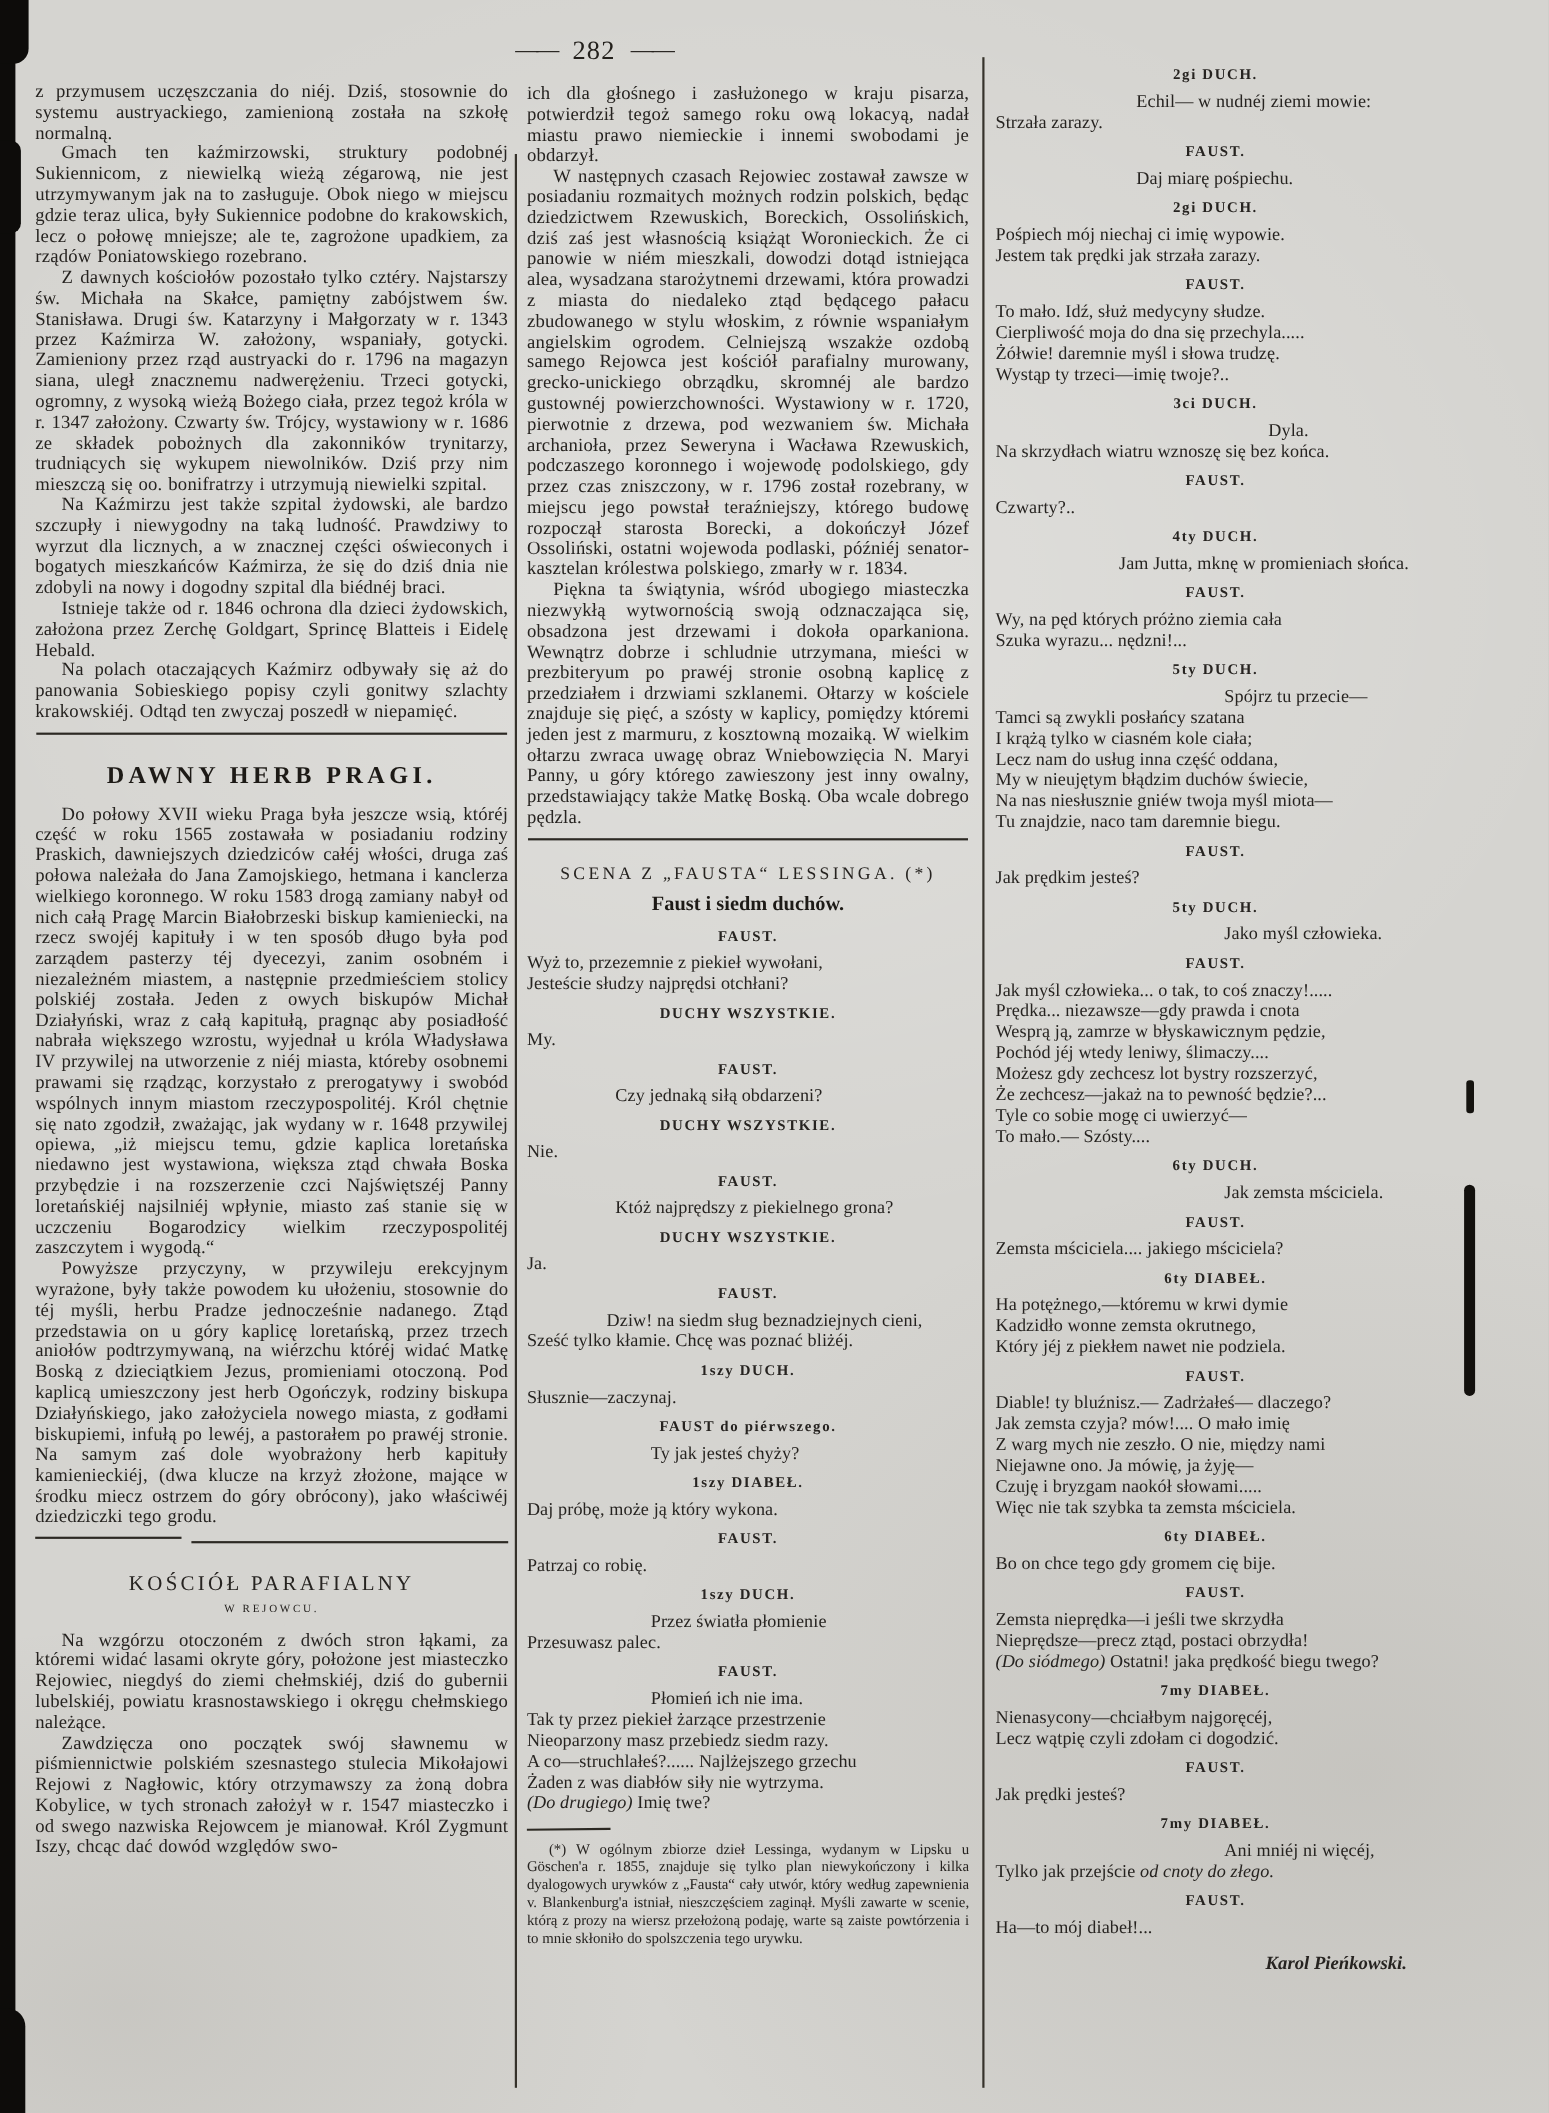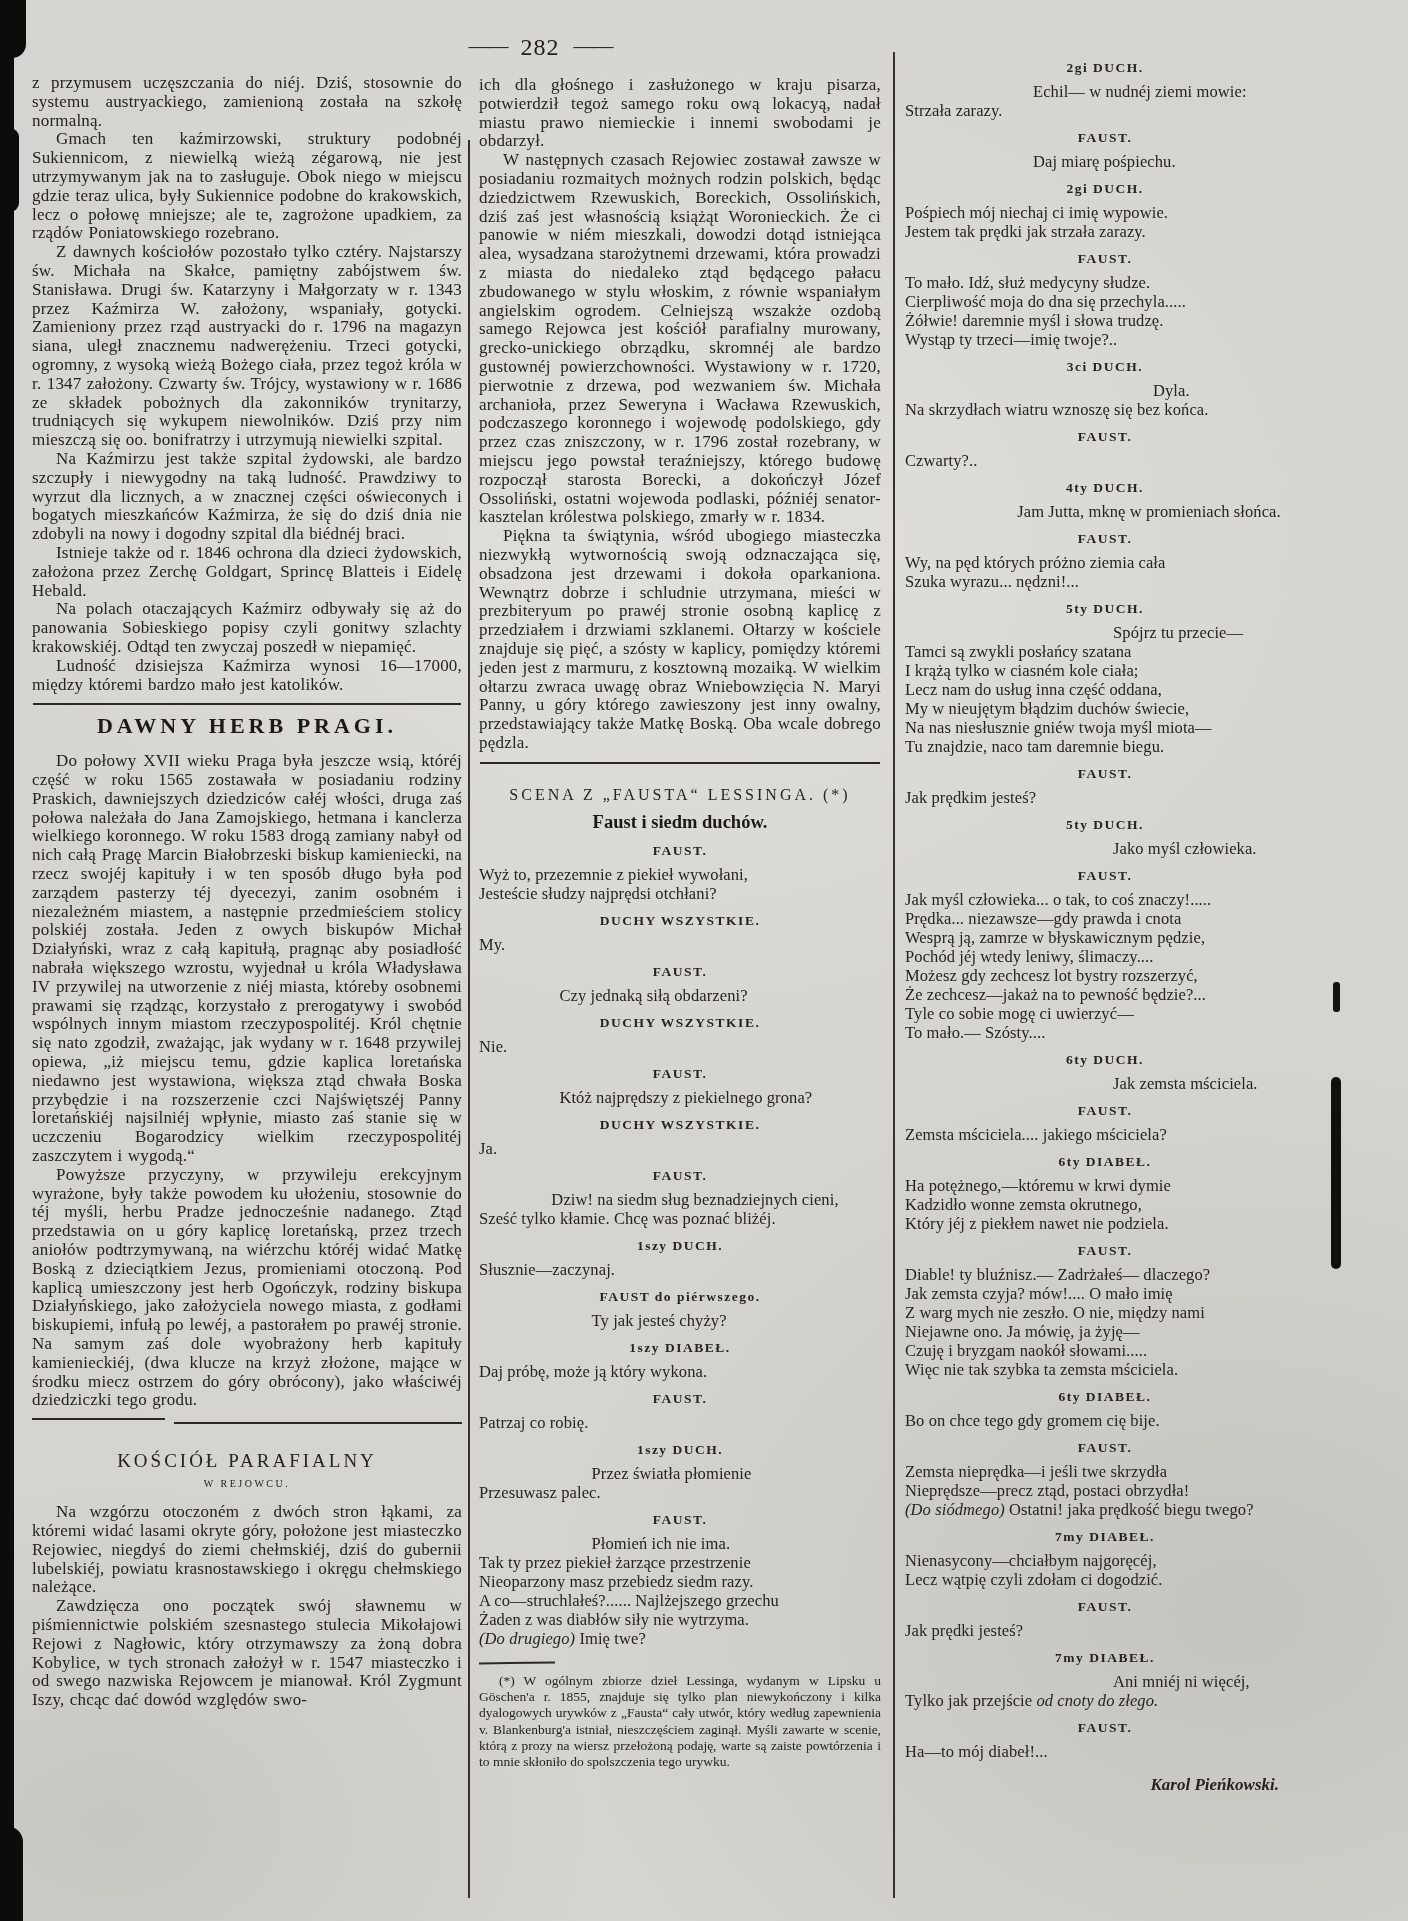--- a/index.html
+++ b/index.html
@@ -46,21 +46,21 @@
         text-indent:24px;letter-spacing:0.2px;word-spacing:0.8px;}
   .para.noind{text-indent:0;}
 
   .rule-col{height:2px;background:#2c2923;margin:9px 1px 0;}
   .rule-double{height:6px;margin:8px 0 0;
      background:
        linear-gradient(#2c2923,#2c2923) 0 0/31% 2px no-repeat,
        linear-gradient(#2c2923,#2c2923) 100% 100%/67% 2px no-repeat;}
   .rule-short{width:76px;height:2px;background:#2c2923;margin:14px 0 9px;transform:rotate(-0.6deg);}
 
-  .h-display{font-size:22px;font-weight:bold;letter-spacing:4px;text-align:center;margin:8px 0 13px;color:#1d1a16;}
+  .h-display{font-size:22px;font-weight:bold;letter-spacing:4px;text-align:center;margin:24px 0 13px;color:#1d1a16;}
   .h-caps{font-size:19px;font-weight:normal;letter-spacing:3px;text-align:center;margin:26px 0 4px;}
   .h-small{font-size:10px;letter-spacing:2.5px;text-align:center;margin:6px 0 14px;}
   .h-scene{font-size:16px;letter-spacing:3px;text-align:center;margin:22px 0 4px;}
   .h-scenebold{font-size:18.5px;font-weight:bold;text-align:center;margin:8px 0 2px;color:#1d1a16;}
 
   .speaker{font-size:13.5px;letter-spacing:1.5px;text-align:center;margin:10px 0 6px;font-weight:bold;}
   .verse{margin:0;}
   .vline{font-size:16.5px;line-height:19px;white-space:nowrap;letter-spacing:0.1px;}
   .footnote{margin:0;font-size:13.5px;line-height:16.3px;text-align:justify;text-indent:20px;}
   .signature{font-size:17px;font-style:italic;font-weight:bold;text-align:right;padding-right:26px;margin-top:14px;}
@@ -83,21 +83,20 @@
   <div class="vrule" id="vrule1"></div>
   <div class="vrule" id="vrule2"></div>
 
   <section class="col" id="col1">
       <p class="para noind">z przymusem uczęszczania do niéj. Dziś, stosownie do systemu austryackiego, zamienioną została na szkołę normalną.</p>
       <p class="para">Gmach ten kaźmirzowski, struktury podobnéj Sukiennicom, z niewielką wieżą zégarową, nie jest utrzymywanym jak na to zasługuje. Obok niego w miejscu gdzie teraz ulica, były Sukiennice podobne do krakowskich, lecz o połowę mniejsze; ale te, zagrożone upadkiem, za rządów Poniatowskiego rozebrano.</p>
       <p class="para">Z dawnych kościołów pozostało tylko cztéry. Najstarszy św. Michała na Skałce, pamiętny zabójstwem św. Stanisława. Drugi św. Katarzyny i Małgorzaty w r. 1343 przez Kaźmirza W. założony, wspaniały, gotycki. Zamieniony przez rząd austryacki do r. 1796 na magazyn siana, uległ znacznemu nadwerężeniu. Trzeci gotycki, ogromny, z wysoką wieżą Bożego ciała, przez tegoż króla w r. 1347 założony. Czwarty św. Trójcy, wystawiony w r. 1686 ze składek pobożnych dla zakonników trynitarzy, trudniących się wykupem niewolników. Dziś przy nim mieszczą się oo. bonifratrzy i utrzymują niewielki szpital.</p>
       <p class="para">Na Kaźmirzu jest także szpital żydowski, ale bardzo szczupły i niewygodny na taką ludność. Prawdziwy to wyrzut dla licznych, a w znacznej części oświeconych i bogatych mieszkańców Kaźmirza, że się do dziś dnia nie zdobyli na nowy i dogodny szpital dla biédnéj braci.</p>
       <p class="para">Istnieje także od r. 1846 ochrona dla dzieci żydowskich, założona przez Zerchę Goldgart, Sprincę Blatteis i Eidelę Hebald.</p>
       <p class="para">Na polach otaczających Kaźmirz odbywały się aż do panowania Sobieskiego popisy czyli gonitwy szlachty krakowskiéj. Odtąd ten zwyczaj poszedł w niepamięć.</p>
-      <p class="para">Ludność dzisiejsza Kaźmirza wynosi 16—17000, między któremi bardzo mało jest katolików.</p>
       <div class="rule-col"></div>
       <div class="h-display">DAWNY HERB PRAGI.</div>
       <p class="para">Do połowy XVII wieku Praga była jeszcze wsią, któréj część w roku 1565 zostawała w posiadaniu rodziny Praskich, dawniejszych dziedziców całéj włości, druga zaś połowa należała do Jana Zamojskiego, hetmana i kanclerza wielkiego koronnego. W roku 1583 drogą zamiany nabył od nich całą Pragę Marcin Białobrzeski biskup kamieniecki, na rzecz swojéj kapituły i w ten sposób długo była pod zarządem pasterzy téj dyecezyi, zanim osobném i niezależném miastem, a następnie przedmieściem stolicy polskiéj została. Jeden z owych biskupów Michał Działyński, wraz z całą kapitułą, pragnąc aby posiadłość nabrała większego wzrostu, wyjednał u króla Władysława IV przywilej na utworzenie z niéj miasta, któreby osobnemi prawami się rządząc, korzystało z prerogatywy i swobód wspólnych innym miastom rzeczypospolitéj. Król chętnie się nato zgodził, zważając, jak wydany w r. 1648 przywilej opiewa, „iż miejscu temu, gdzie kaplica loretańska niedawno jest wystawiona, większa ztąd chwała Boska przybędzie i na rozszerzenie czci Najświętszéj Panny loretańskiéj najsilniéj wpłynie, miasto zaś stanie się w uczczeniu Bogarodzicy wielkim rzeczypospolitéj zaszczytem i wygodą.“</p>
       <p class="para">Powyższe przyczyny, w przywileju erekcyjnym wyrażone, były także powodem ku ułożeniu, stosownie do téj myśli, herbu Pradze jednocześnie nadanego. Ztąd przedstawia on u góry kaplicę loretańską, przez trzech aniołów podtrzymywaną, na wiérzchu któréj widać Matkę Boską z dzieciątkiem Jezus, promieniami otoczoną. Pod kaplicą umieszczony jest herb Ogończyk, rodziny biskupa Działyńskiego, jako założyciela nowego miasta, z godłami biskupiemi, infułą po lewéj, a pastorałem po prawéj stronie. Na samym zaś dole wyobrażony herb kapituły kamienieckiéj, (dwa klucze na krzyż złożone, mające w środku miecz ostrzem do góry obrócony), jako właściwéj dziedziczki tego grodu.</p>
       <div class="rule-double"></div>
       <div class="h-caps">KOŚCIÓŁ PARAFIALNY</div>
       <div class="h-small">W REJOWCU.</div>
       <p class="para">Na wzgórzu otoczoném z dwóch stron łąkami, za któremi widać lasami okryte góry, położone jest miasteczko Rejowiec, niegdyś do ziemi chełmskiéj, dziś do gubernii lubelskiéj, powiatu krasnostawskiego i okręgu chełmskiego należące.</p>
       <p class="para">Zawdzięcza ono początek swój sławnemu w piśmiennictwie polskiém szesnastego stulecia Mikołajowi Rejowi z Nagłowic, który otrzymawszy za żoną dobra Kobylice, w tych stronach założył w r. 1547 miasteczko i od swego nazwiska Rejowcem je mianował. Król Zygmunt Iszy, chcąc dać dowód względów swo-</p>
     </section>

